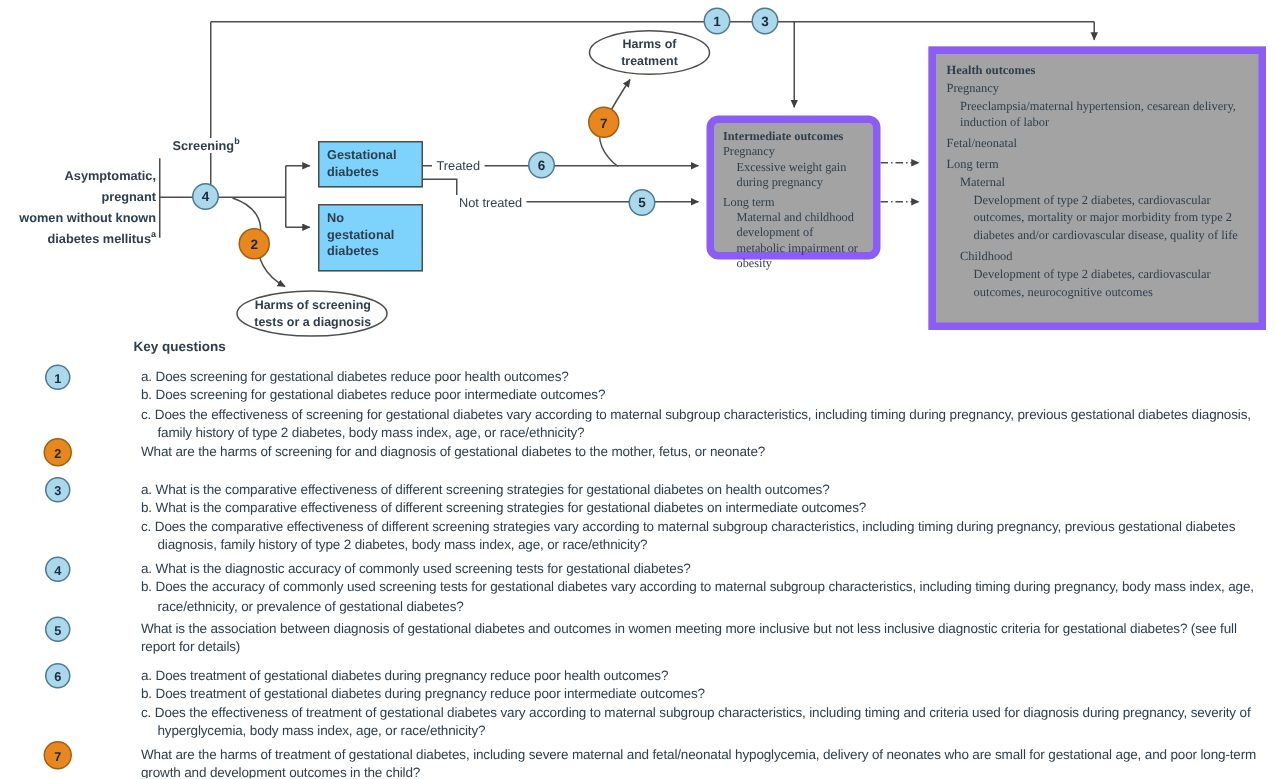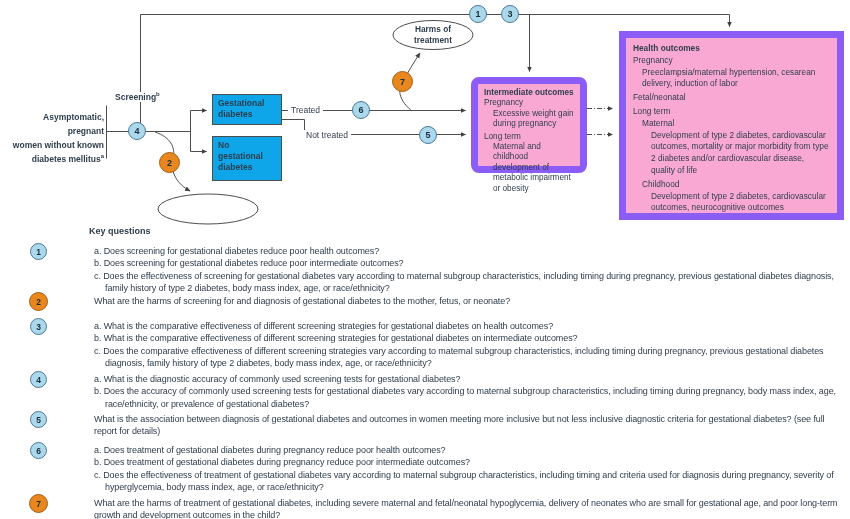--- a/index.html
+++ b/index.html
@@ -1,23 +1,23 @@
 <!DOCTYPE html>
 <html><head>
 <meta charset="utf-8">
 <style>
   html,body{margin:0;padding:0;background:#fff;}
   .page{position:relative;width:850px;height:519px;background:#fff;overflow:hidden;
         font-family:"Liberation Sans","DejaVu Sans",sans-serif;color:#2e3e4c;}
   svg.flow{position:absolute;left:0;top:0;}
   
-  .dbox{position:absolute;box-sizing:border-box;border:1px solid #4d4d4d;background:#0ea5e9;
+  .dbox{position:absolute;box-sizing:border-box;border:1px solid #4d4d4d;background:#7dd3fc;
         font-size:8.5px;font-weight:bold;line-height:1.3;padding:3px 5px;}
-  .obox{position:absolute;box-sizing:border-box;border:7px solid #8b5cf6;background:#f9a8d4;
-        font-size:8.3px;line-height:11.8px;padding:5px 7px;}
+  .obox{position:absolute;box-sizing:border-box;border:5px solid #8b5cf6;background:#a3a3a3;
+        font-size:8.3px;line-height:11.8px;padding:5px 7px;font-family:Liberation Serif, serif;}
   .obox.rounded{border-radius:8px;font-size:8.2px;line-height:10.4px;padding:4px 6px;}
   .obox .title{font-weight:bold;}
   .ind1{padding-left:9px;}
   .ind2{padding-left:18px;}
   .secgap{margin-top:2px;}
   
   .linelabel{position:absolute;background:#fff;padding:0 3px;font-size:8.5px;white-space:nowrap;}
   .bold{font-weight:bold;}
   .pop-label{position:absolute;left:6px;top:110px;width:98px;text-align:right;
              font-weight:bold;font-size:8.5px;line-height:14px;}
@@ -98,20 +98,24 @@
     <div>diabetes</div>
   </div>
 
   <div class="linelabel" style="left:288px;top:105px;">Treated</div>
   <div class="linelabel" style="left:303px;top:130px;">Not treated</div>
 
   <div class="ellipse-label" style="left:395px;top:24px;width:76px;">
     <div>Harms of</div>
     <div>treatment</div>
   </div>
+  <div class="ellipse-label" style="left:157px;top:198px;width:103px;">
+    <div>Harms of screening</div>
+    <div>tests or a diagnosis</div>
+  </div>
 
   <div class="obox rounded" style="left:471px;top:77px;width:116px;height:96px;">
     <div class="title">Intermediate outcomes</div>
     <div>Pregnancy</div>
     <div class="ind1">Excessive weight gain during pregnancy</div>
     <div class="secgap">Long term</div>
     <div class="ind1">Maternal and childhood development of metabolic impairment or obesity</div>
   </div>
 
   <div class="obox" style="left:619px;top:31px;width:225px;height:189px;">

